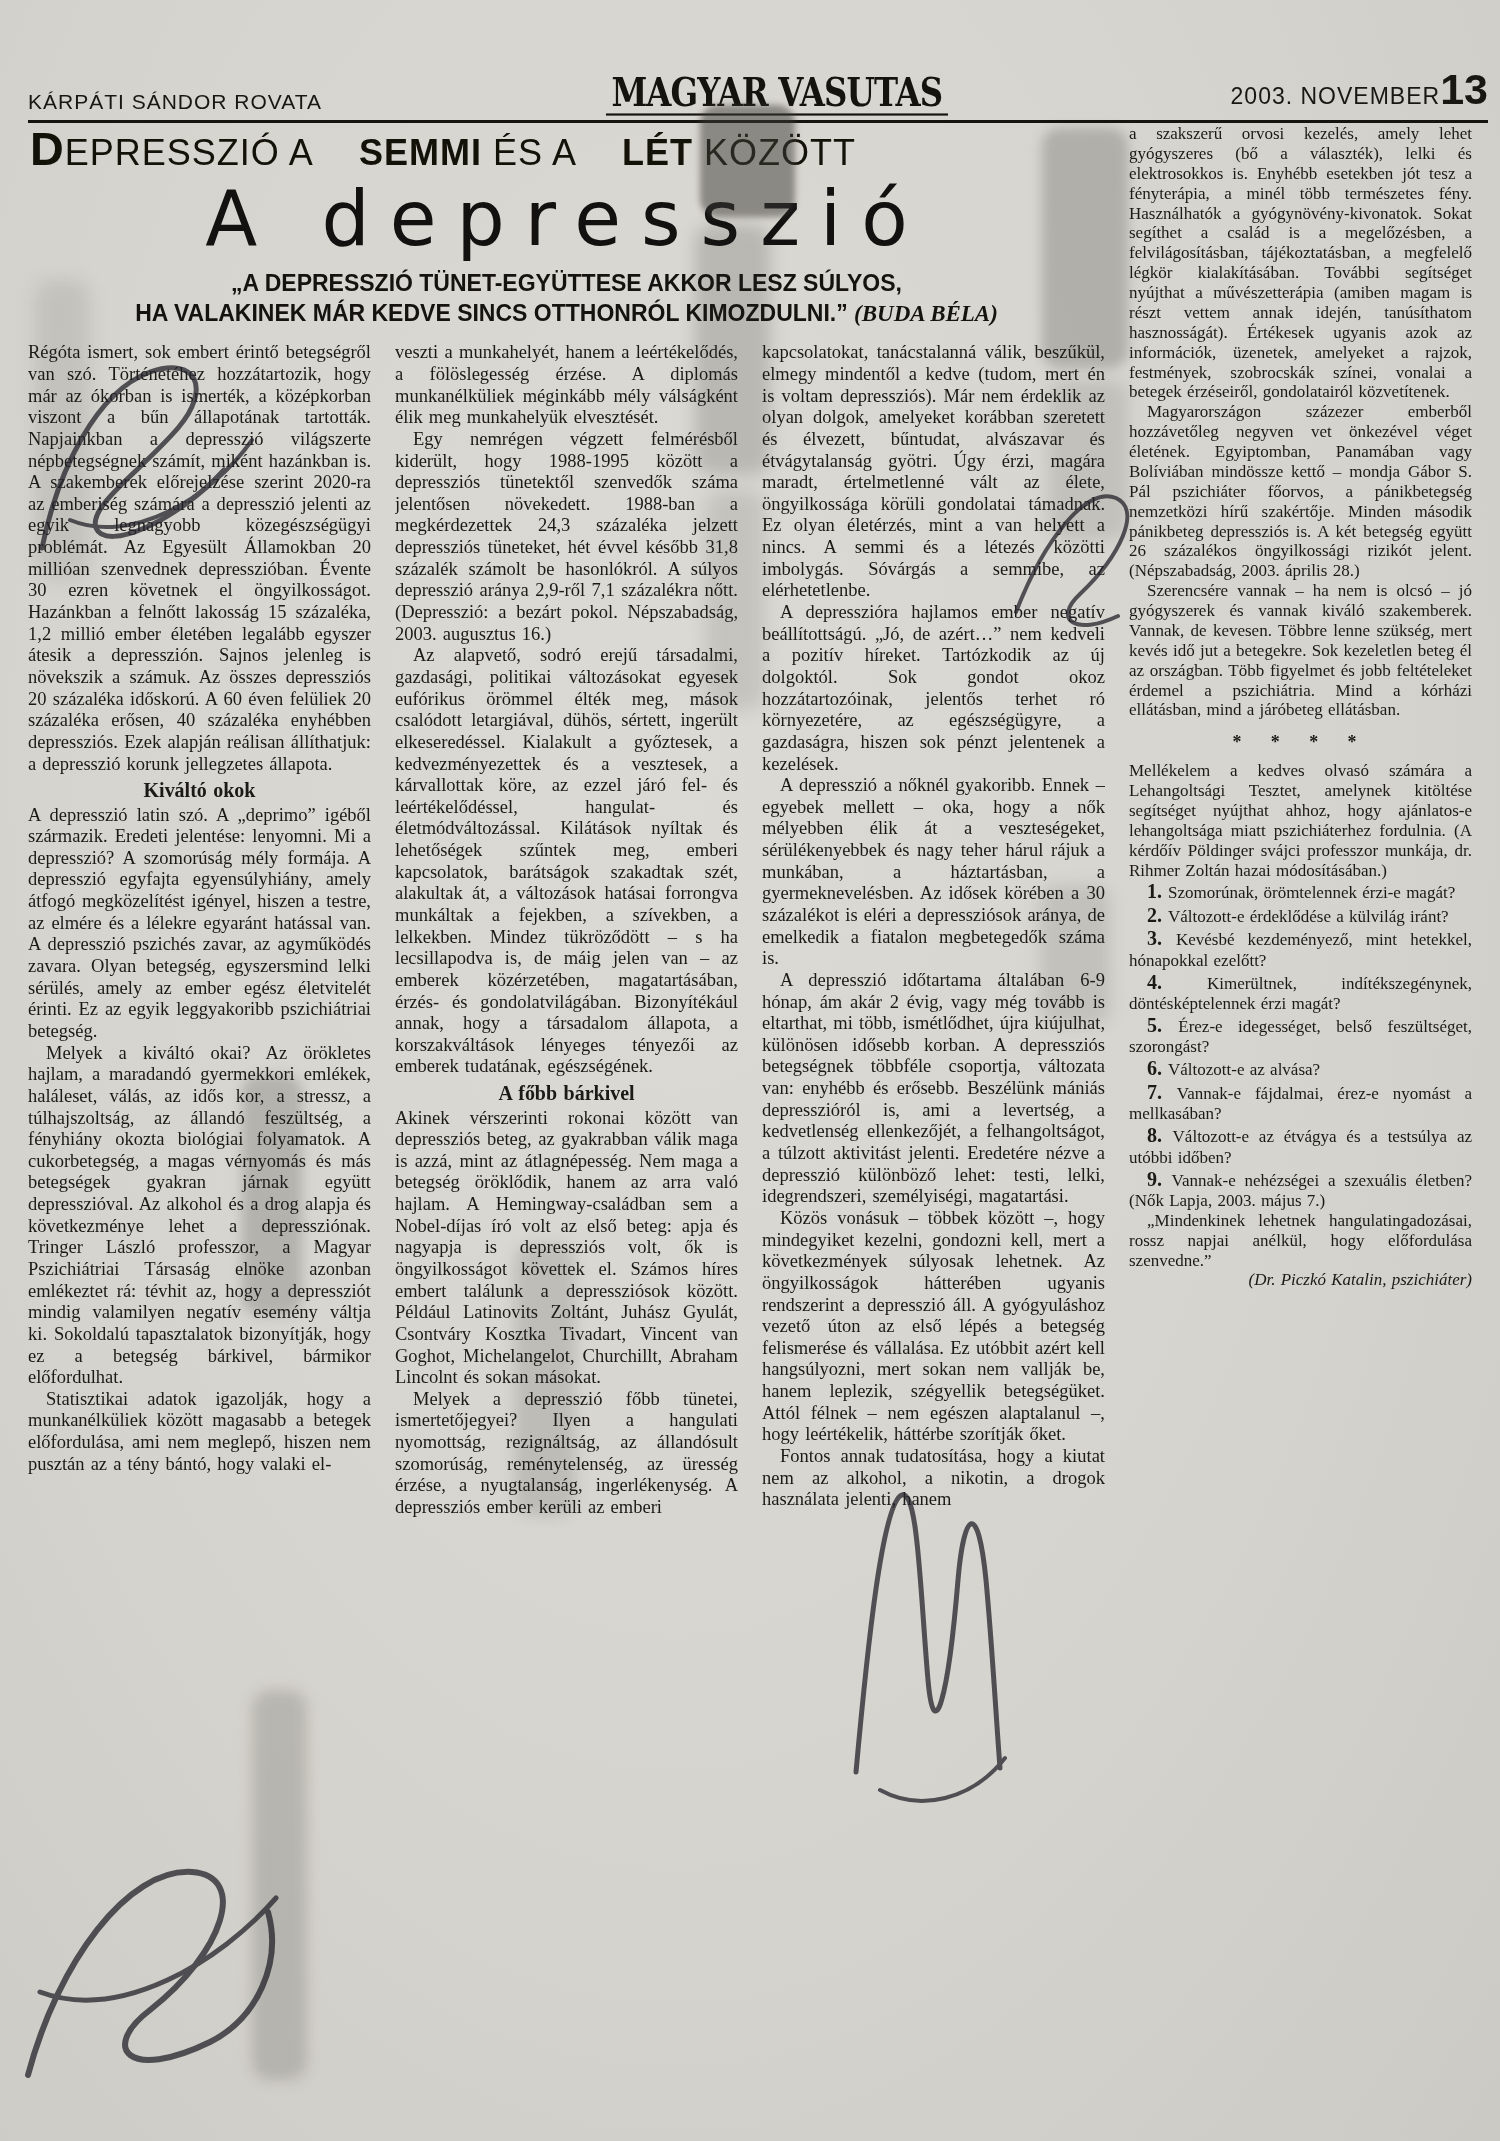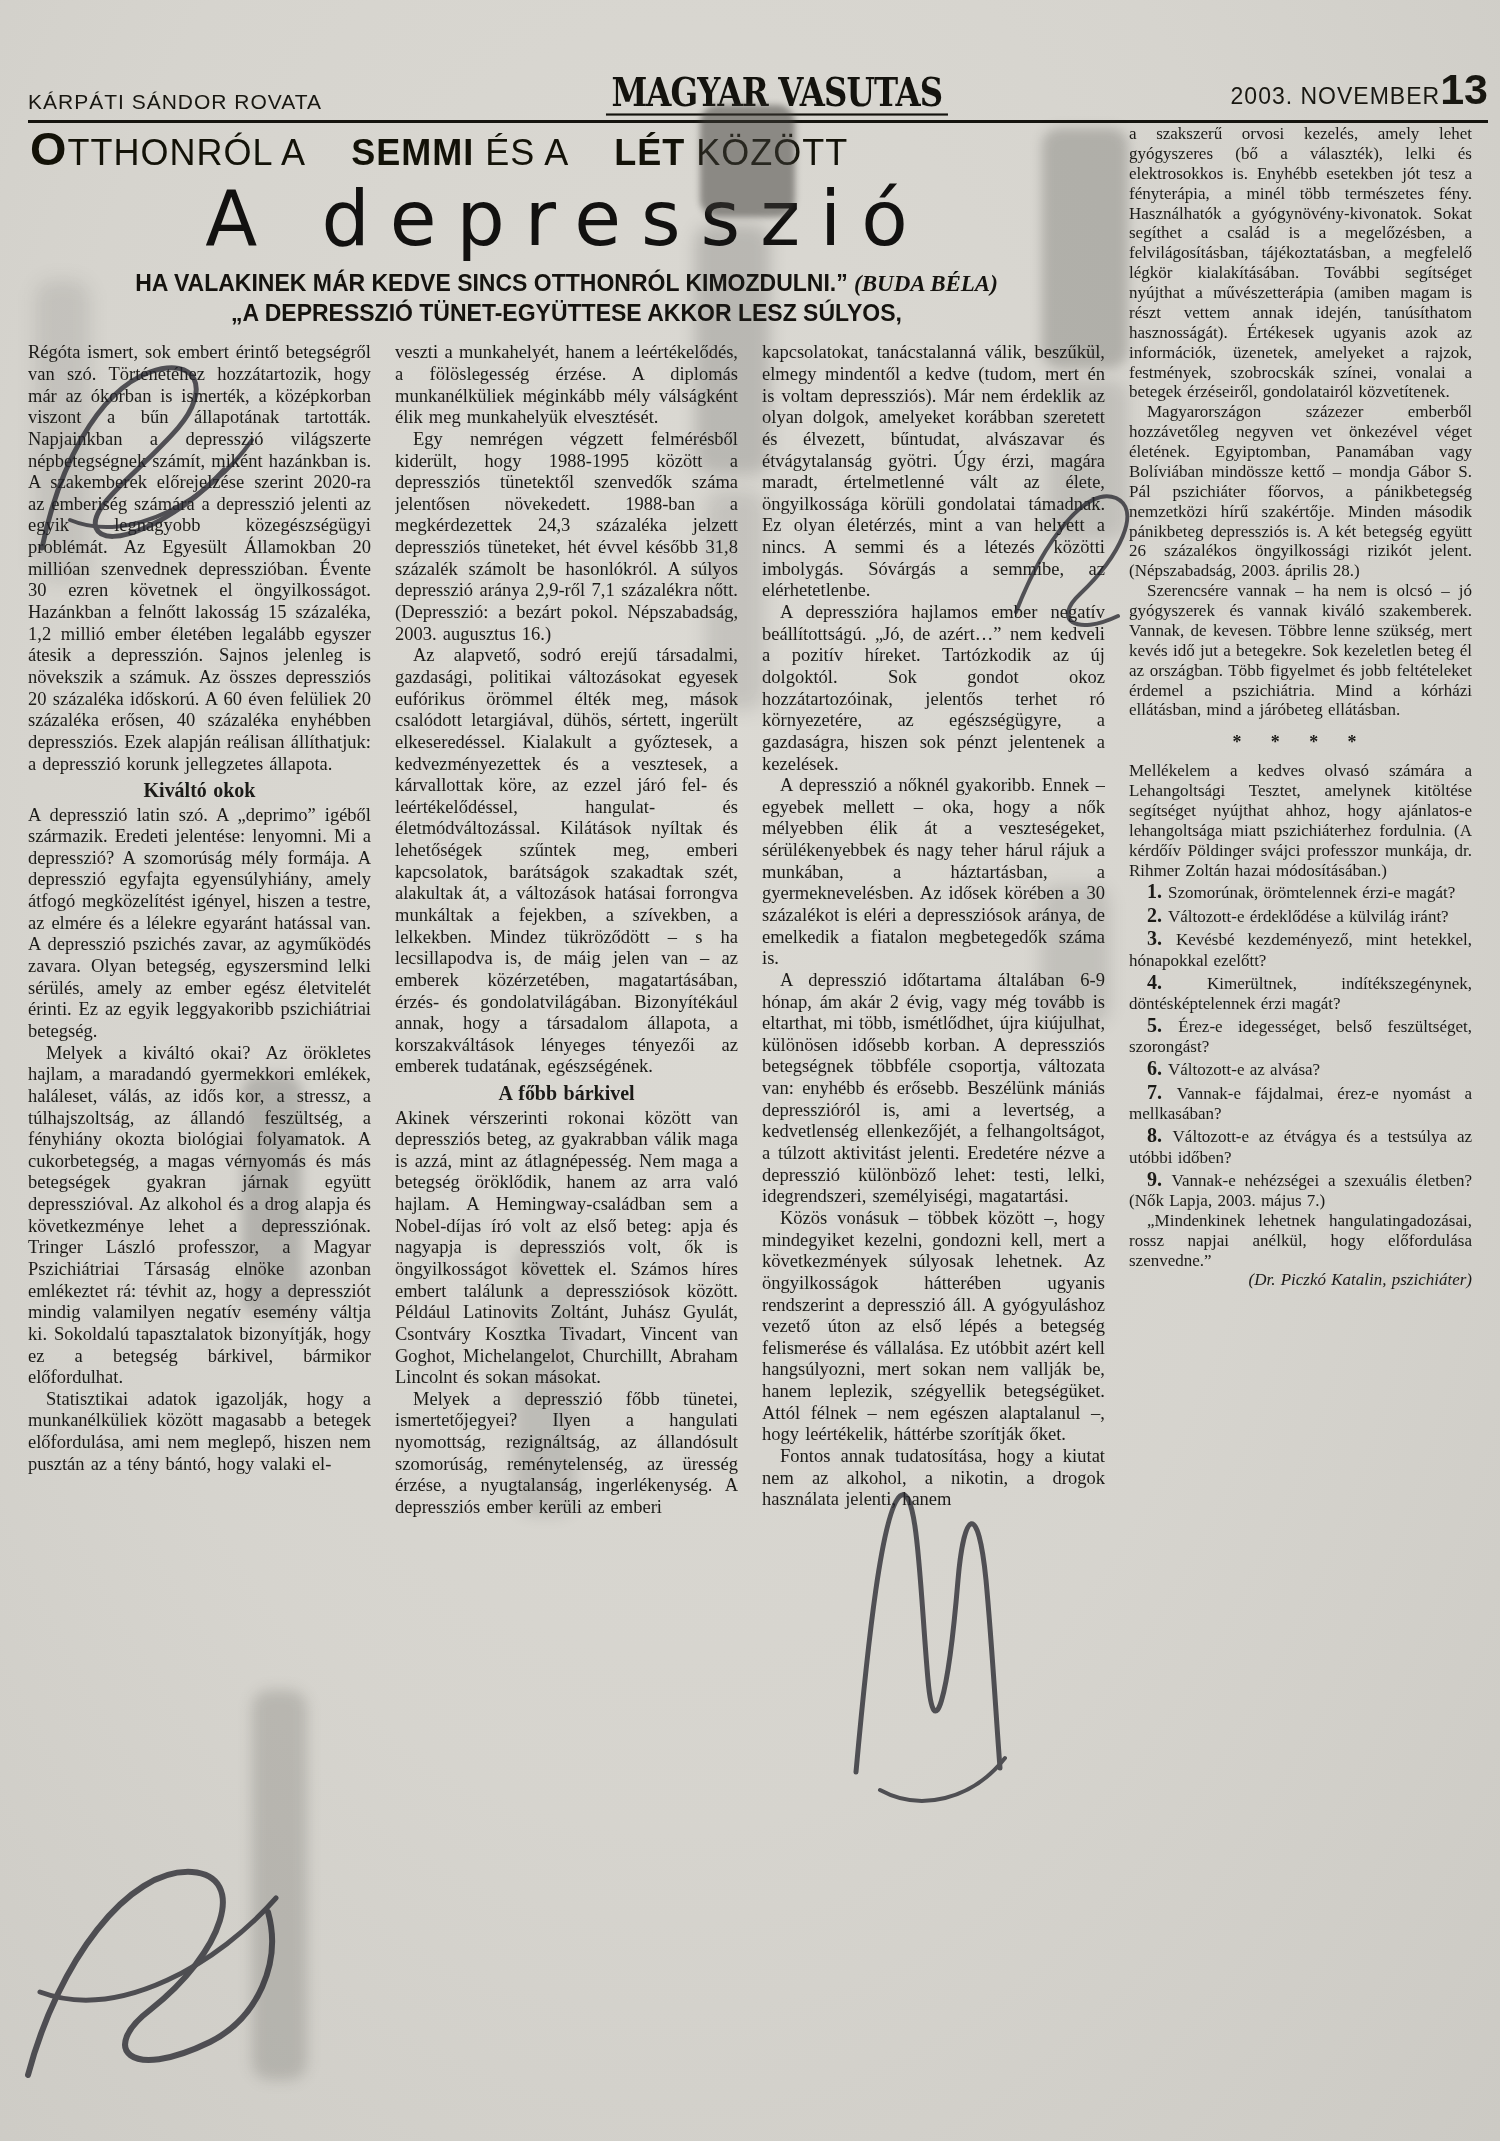--- a/index.html
+++ b/index.html
@@ -68,25 +68,25 @@
     <span class="masthead">MAGYAR VASUTAS</span>
     <span class="dateline">
       <span>2003. NOVEMBER</span>
       <b class="pagenum">13</b>
     </span>
   </div>
 
   <div class="content">
     <div class="left">
       <div class="title-block">
-        <div class="kicker"><span>OTTHONRÓL A </span><b>SEMMI</b><span> ÉS A </span><b>LÉT</b><span> KÖZÖTT</span></div>
+        <div class="kicker"><span>DEPRESSZIÓ A </span><b>SEMMI</b><span> ÉS A </span><b>LÉT</b><span> KÖZÖTT</span></div>
         <h1 class="main-title">A depresszió</h1>
         <div class="subtitle">
+          <div>„A DEPRESSZIÓ TÜNET-EGYÜTTESE AKKOR LESZ SÚLYOS,</div>
           <div><span>HA VALAKINEK MÁR KEDVE SINCS OTTHONRÓL KIMOZDULNI.”</span> <i class="credit">(BUDA BÉLA)</i></div>
-          <div>„A DEPRESSZIÓ TÜNET-EGYÜTTESE AKKOR LESZ SÚLYOS,</div>
         </div>
       </div>
       <div class="cols">
         <div class="col">
             <p class="para noindent">Régóta ismert, sok embert érintő betegségről van szó. Történetéhez hozzátartozik, hogy már az ókorban is ismerték, a középkorban viszont a bűn állapotának tartották. Napjainkban a depresszió világszerte népbetegségnek számít, miként hazánkban is. A szakemberek előrejelzése szerint 2020-ra az emberiség számára a depresszió jelenti az egyik legnagyobb közegészségügyi problémát. Az Egyesült Államokban 20 millióan szenvednek depresszióban. Évente 30 ezren követnek el öngyilkosságot. Hazánkban a felnőtt lakosság 15 százaléka, 1,2 millió ember életében legalább egyszer átesik a depresszión. Sajnos jelenleg is növekszik a számuk. Az összes depressziós 20 százaléka időskorú. A 60 éven felüliek 20 százaléka erősen, 40 százaléka enyhébben depressziós. Ezek alapján reálisan állíthatjuk: a depresszió korunk jellegzetes állapota.</p>
             <h3 class="subhead">Kiváltó okok</h3>
             <p class="para noindent">A depresszió latin szó. A „deprimo” igéből származik. Eredeti jelentése: lenyomni. Mi a depresszió? A szomorúság mély formája. A depresszió egyfajta egyensúlyhiány, amely átfogó megközelítést igényel, hiszen a testre, az elmére és a lélekre egyaránt hatással van. A depresszió pszichés zavar, az agyműködés zavara. Olyan betegség, egyszersmind lelki sérülés, amely az ember egész életvitelét érinti. Ez az egyik leggyakoribb pszichiátriai betegség.</p>
             <p class="para">Melyek a kiváltó okai? Az örökletes hajlam, a maradandó gyermekkori emlékek, haláleset, válás, az idős kor, a stressz, a túlhajszoltság, az állandó feszültség, a fényhiány okozta biológiai folyamatok. A cukorbetegség, a magas vérnyomás és más betegségek gyakran járnak együtt depresszióval. Az alkohol és a drog alapja és következménye lehet a depressziónak. Tringer László professzor, a Magyar Pszichiátriai Társaság elnöke azonban emlékeztet rá: tévhit az, hogy a depressziót mindig valamilyen negatív esemény váltja ki. Sokoldalú tapasztalatok bizonyítják, hogy ez a betegség bárkivel, bármikor előfordulhat.</p>
             <p class="para">Statisztikai adatok igazolják, hogy a munkanélküliek között magasabb a betegek előfordulása, ami nem meglepő, hiszen nem pusztán az a tény bántó, hogy valaki el-</p>
           </div>

